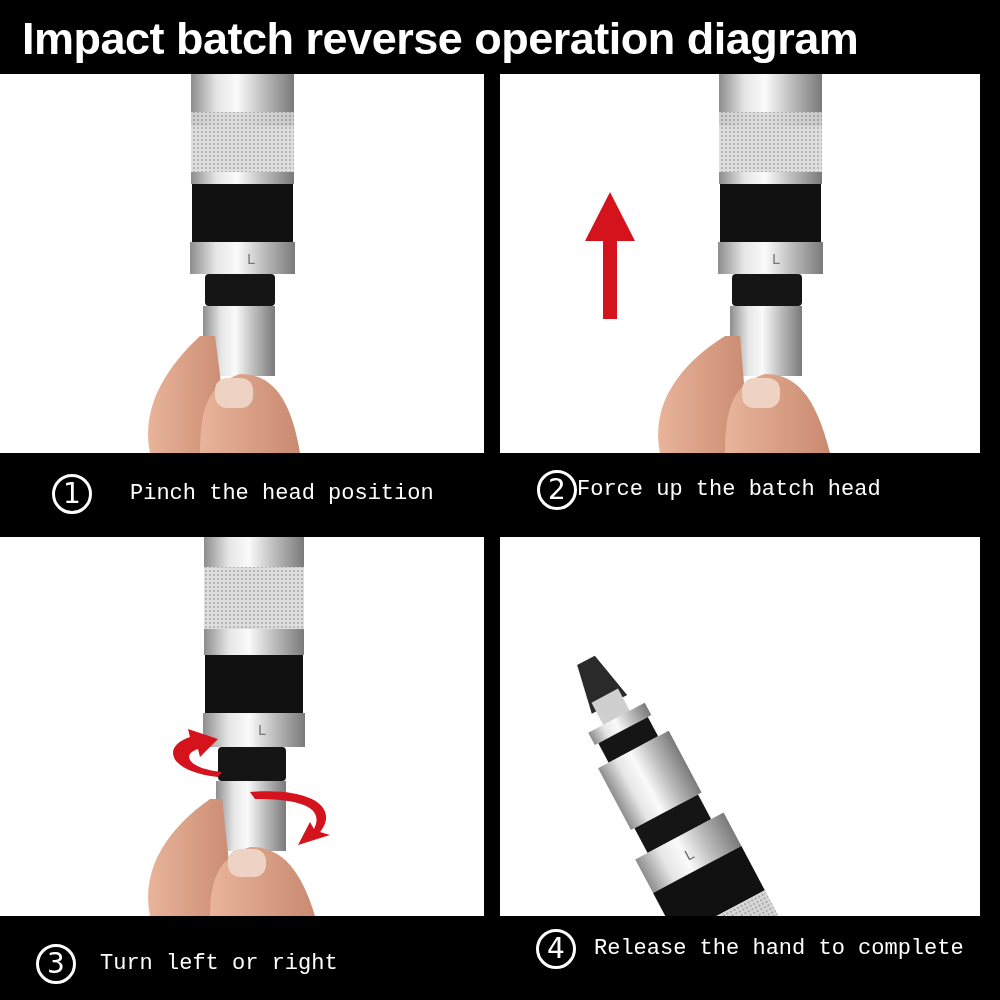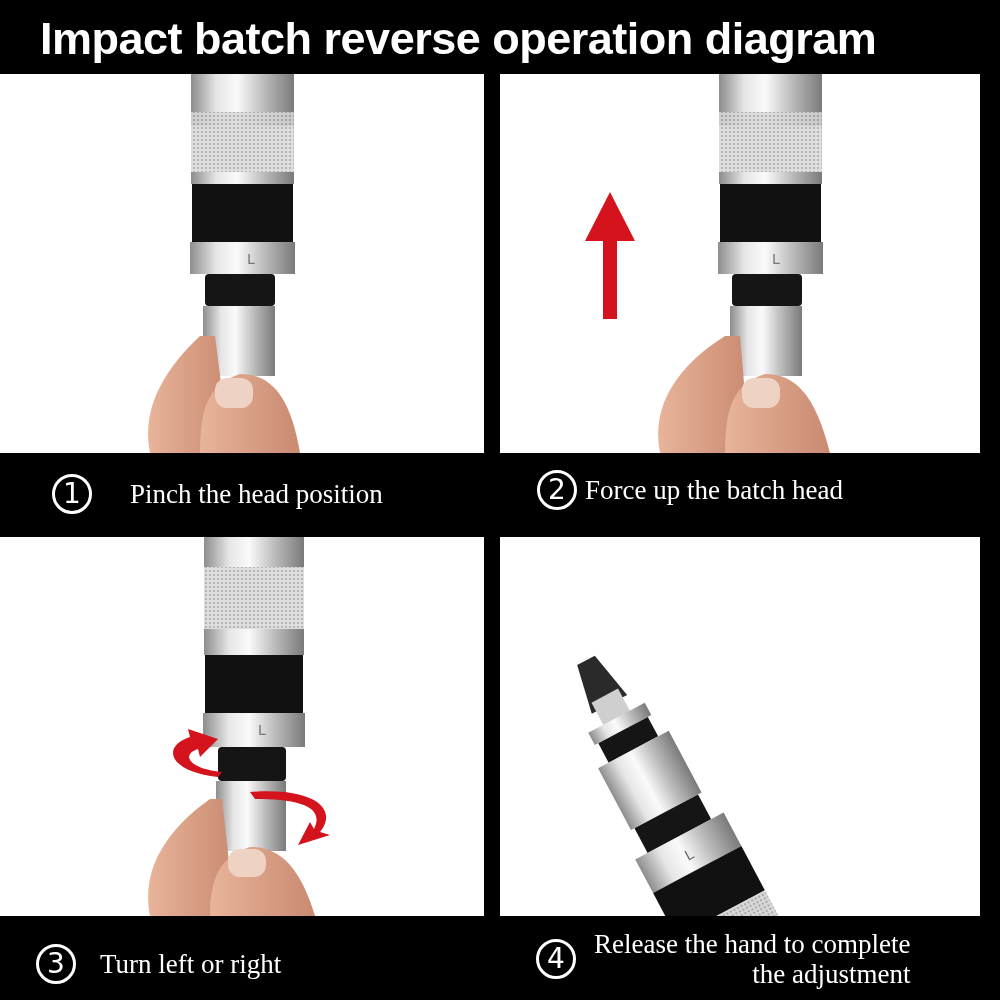--- a/index.html
+++ b/index.html
@@ -1,30 +1,30 @@
 <!DOCTYPE html>
 <html><head>
 <meta charset="utf-8">
 <style>
   html, body { margin:0; padding:0; }
   body { width:1000px; height:1000px; background:#000; position:relative; overflow:hidden; font-family:"DejaVu Sans", sans-serif; }
-  .title { position:absolute; left:0; top:0; width:1000px; height:66px; color:#fff; font-family:"Liberation Sans", sans-serif; font-weight:bold; font-size:45px; line-height:78px; text-align:left; padding-left:40px; box-sizing:border-box; letter-spacing:-0.5px; }
+  .title { position:absolute; left:0; top:0; width:1000px; height:66px; color:#fff; font-family:"Liberation Sans", sans-serif; font-weight:bold; font-size:45px; line-height:78px; text-align:left; padding-left:22px; box-sizing:border-box; letter-spacing:-0.5px; }
   .panel { position:absolute; background:#fff; overflow:hidden; }
   .p1 { left:0; top:74px; width:484px; height:379px; }
   .p2 { left:500px; top:74px; width:480px; height:379px; }
   .p3 { left:0; top:537px; width:484px; height:379px; }
   .p4 { left:500px; top:537px; width:480px; height:379px; }
   .panel svg { position:absolute; left:0; top:0; width:100%; height:100%; }
   .caption { position:absolute; color:#fff; display:flex; align-items:center; }
   .num { width:40px; height:40px; border:3px solid #fff; border-radius:50%; box-sizing:border-box; display:flex; align-items:center; justify-content:center; font-size:28px; font-family:"DejaVu Sans", sans-serif; line-height:1; }
-  .cap-text { font-family:Liberation Serif, serif; font-size:27px; line-height:30px;text-align:right; }
+  .cap-text { font-family:Liberation Mono, monospace; font-size:22px; line-height:30px; }
   .c1 { left:52px; top:474px; }
   .c1 .cap-text { margin-left:38px; }
   .c2 { left:537px; top:470px; }
-  .c2 .cap-text { margin-left:8px; }
+  .c2 .cap-text { }
   .c3 { left:36px; top:944px; }
   .c3 .cap-text { margin-left:24px; }
   .c4 { left:536px; top:929px; }
   .c4 .cap-text { margin-left:18px; }
 </style>
 </head>
 <body>
 
 <div class="title">Impact batch reverse operation diagram</div>
 
@@ -175,15 +175,14 @@
 </div>
 
 <div class="caption c3">
   <div class="num">3</div>
   <div class="cap-text">Turn left or right</div>
 </div>
 <div class="caption c4">
   <div class="num">4</div>
   <div class="cap-text">
     <div>Release the hand to complete</div>
-    <div>the adjustment</div>
   </div>
 </div>
 
 </body></html>

